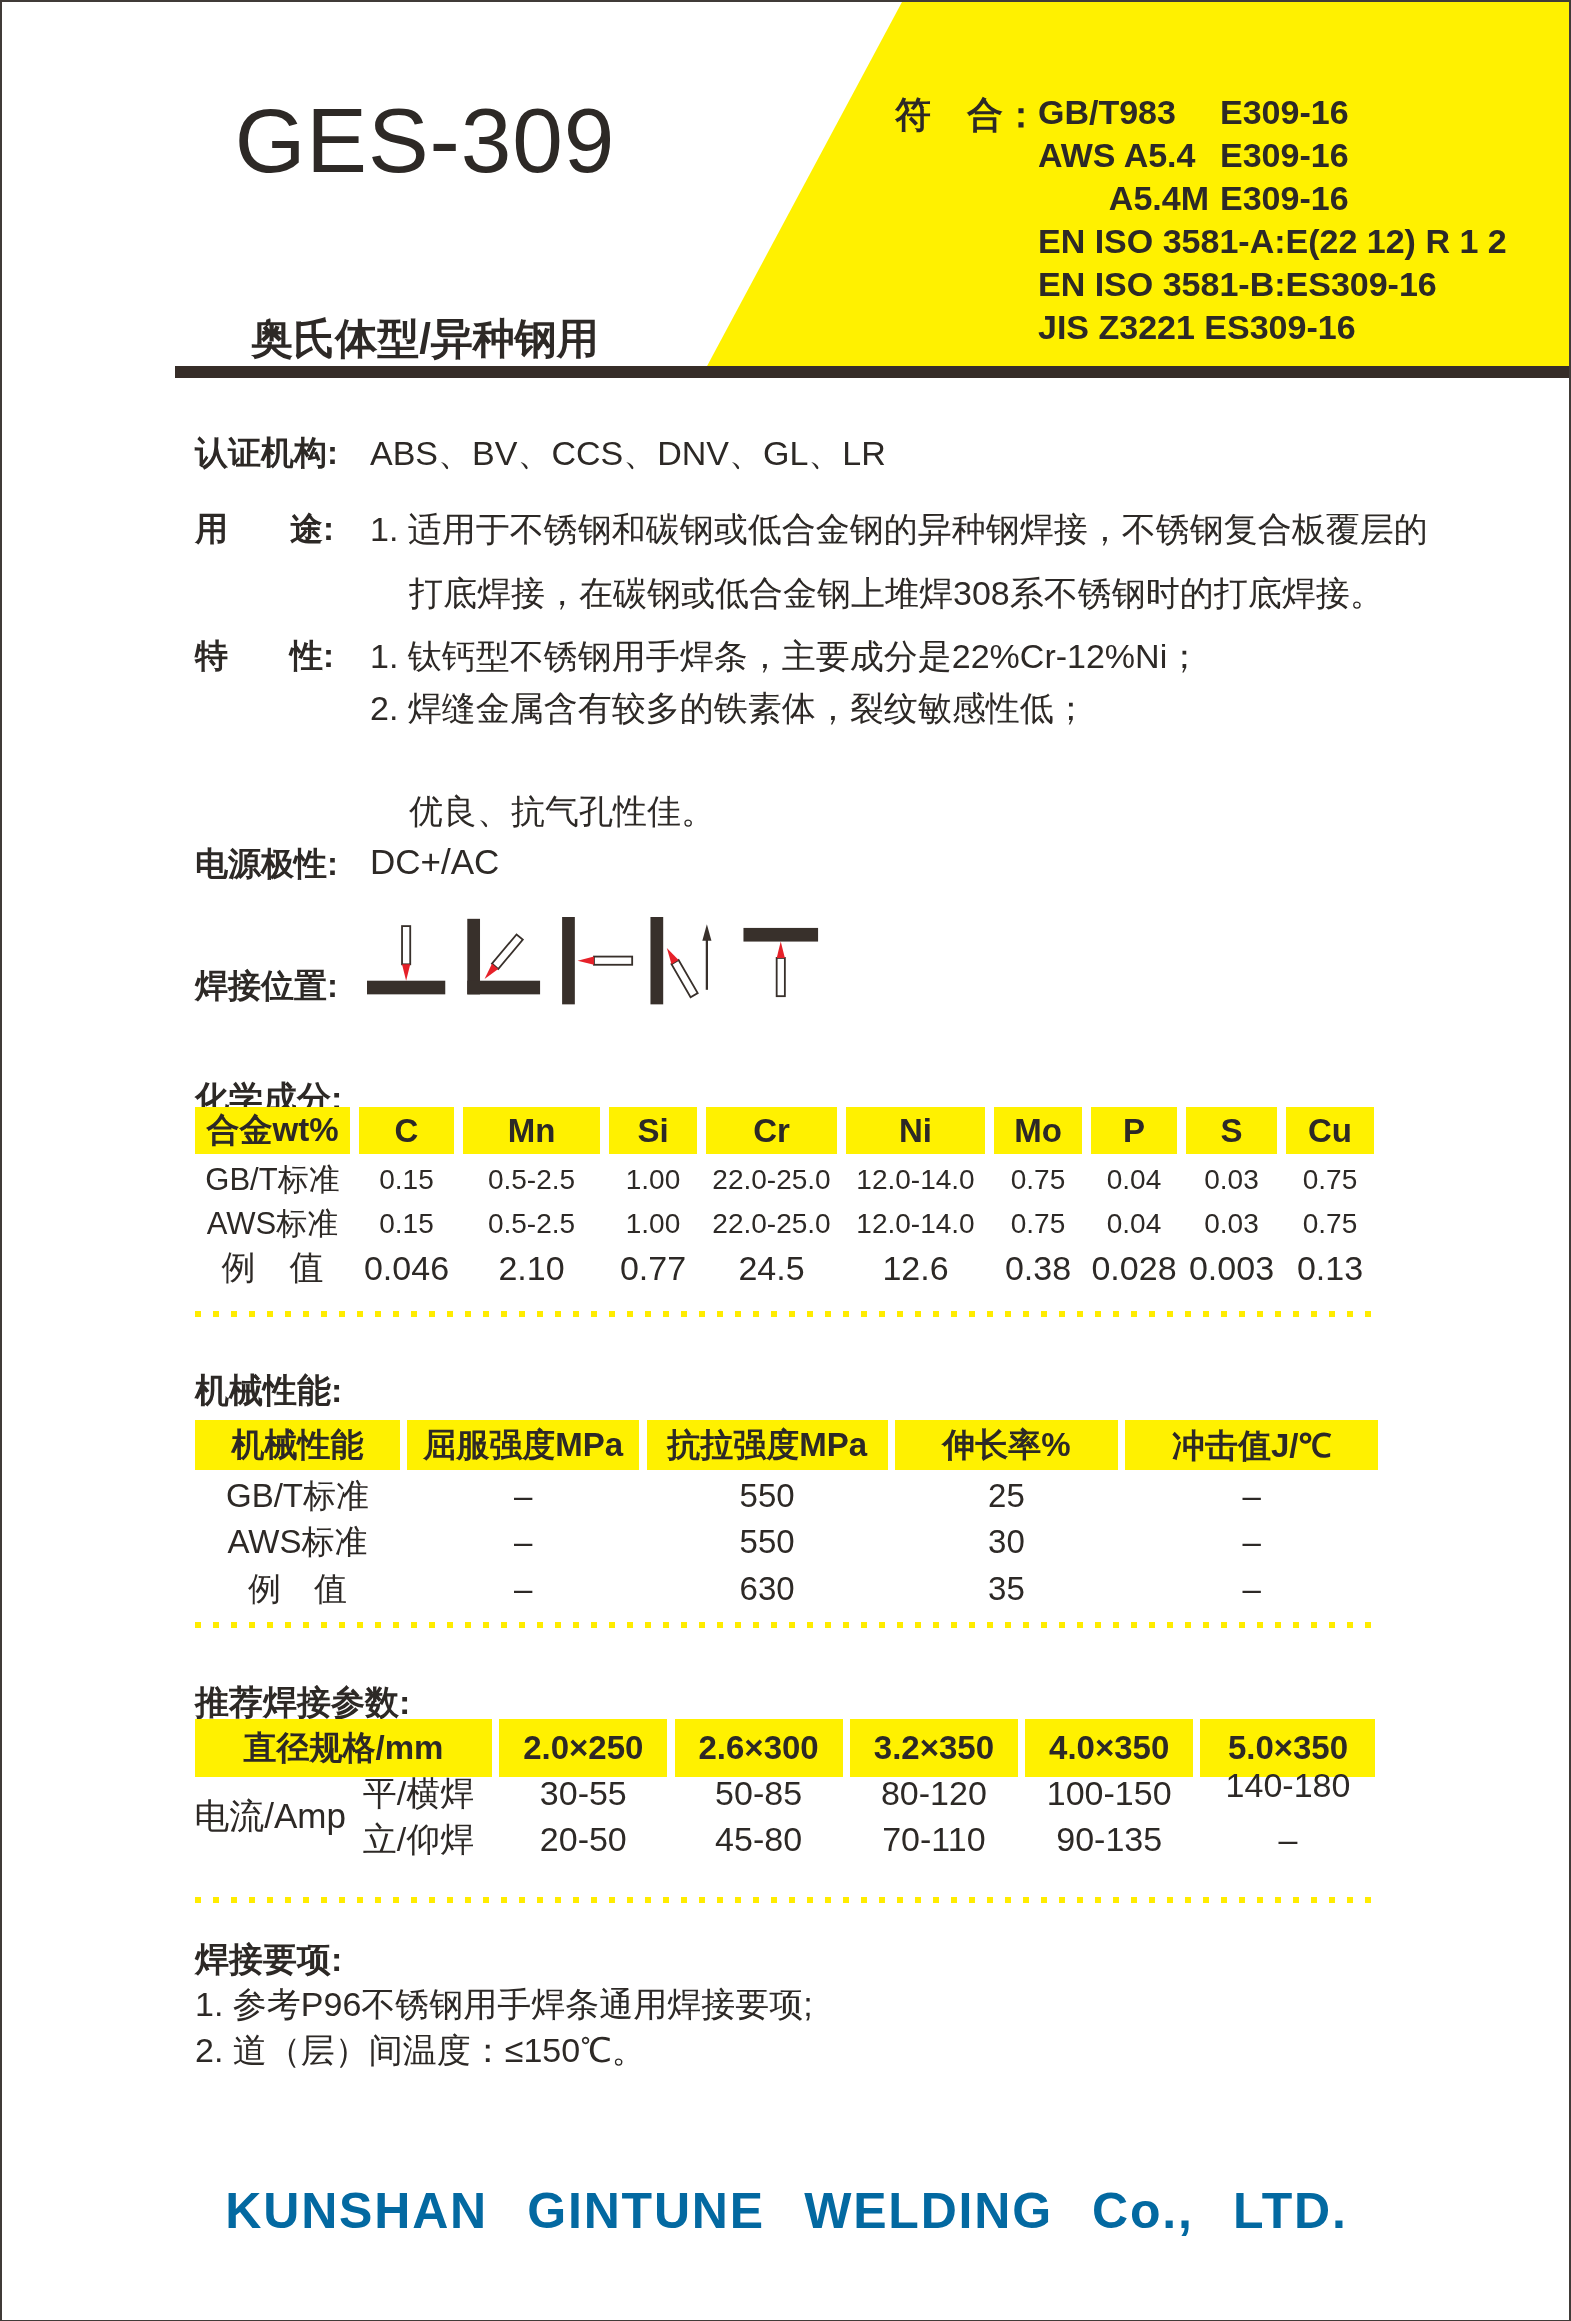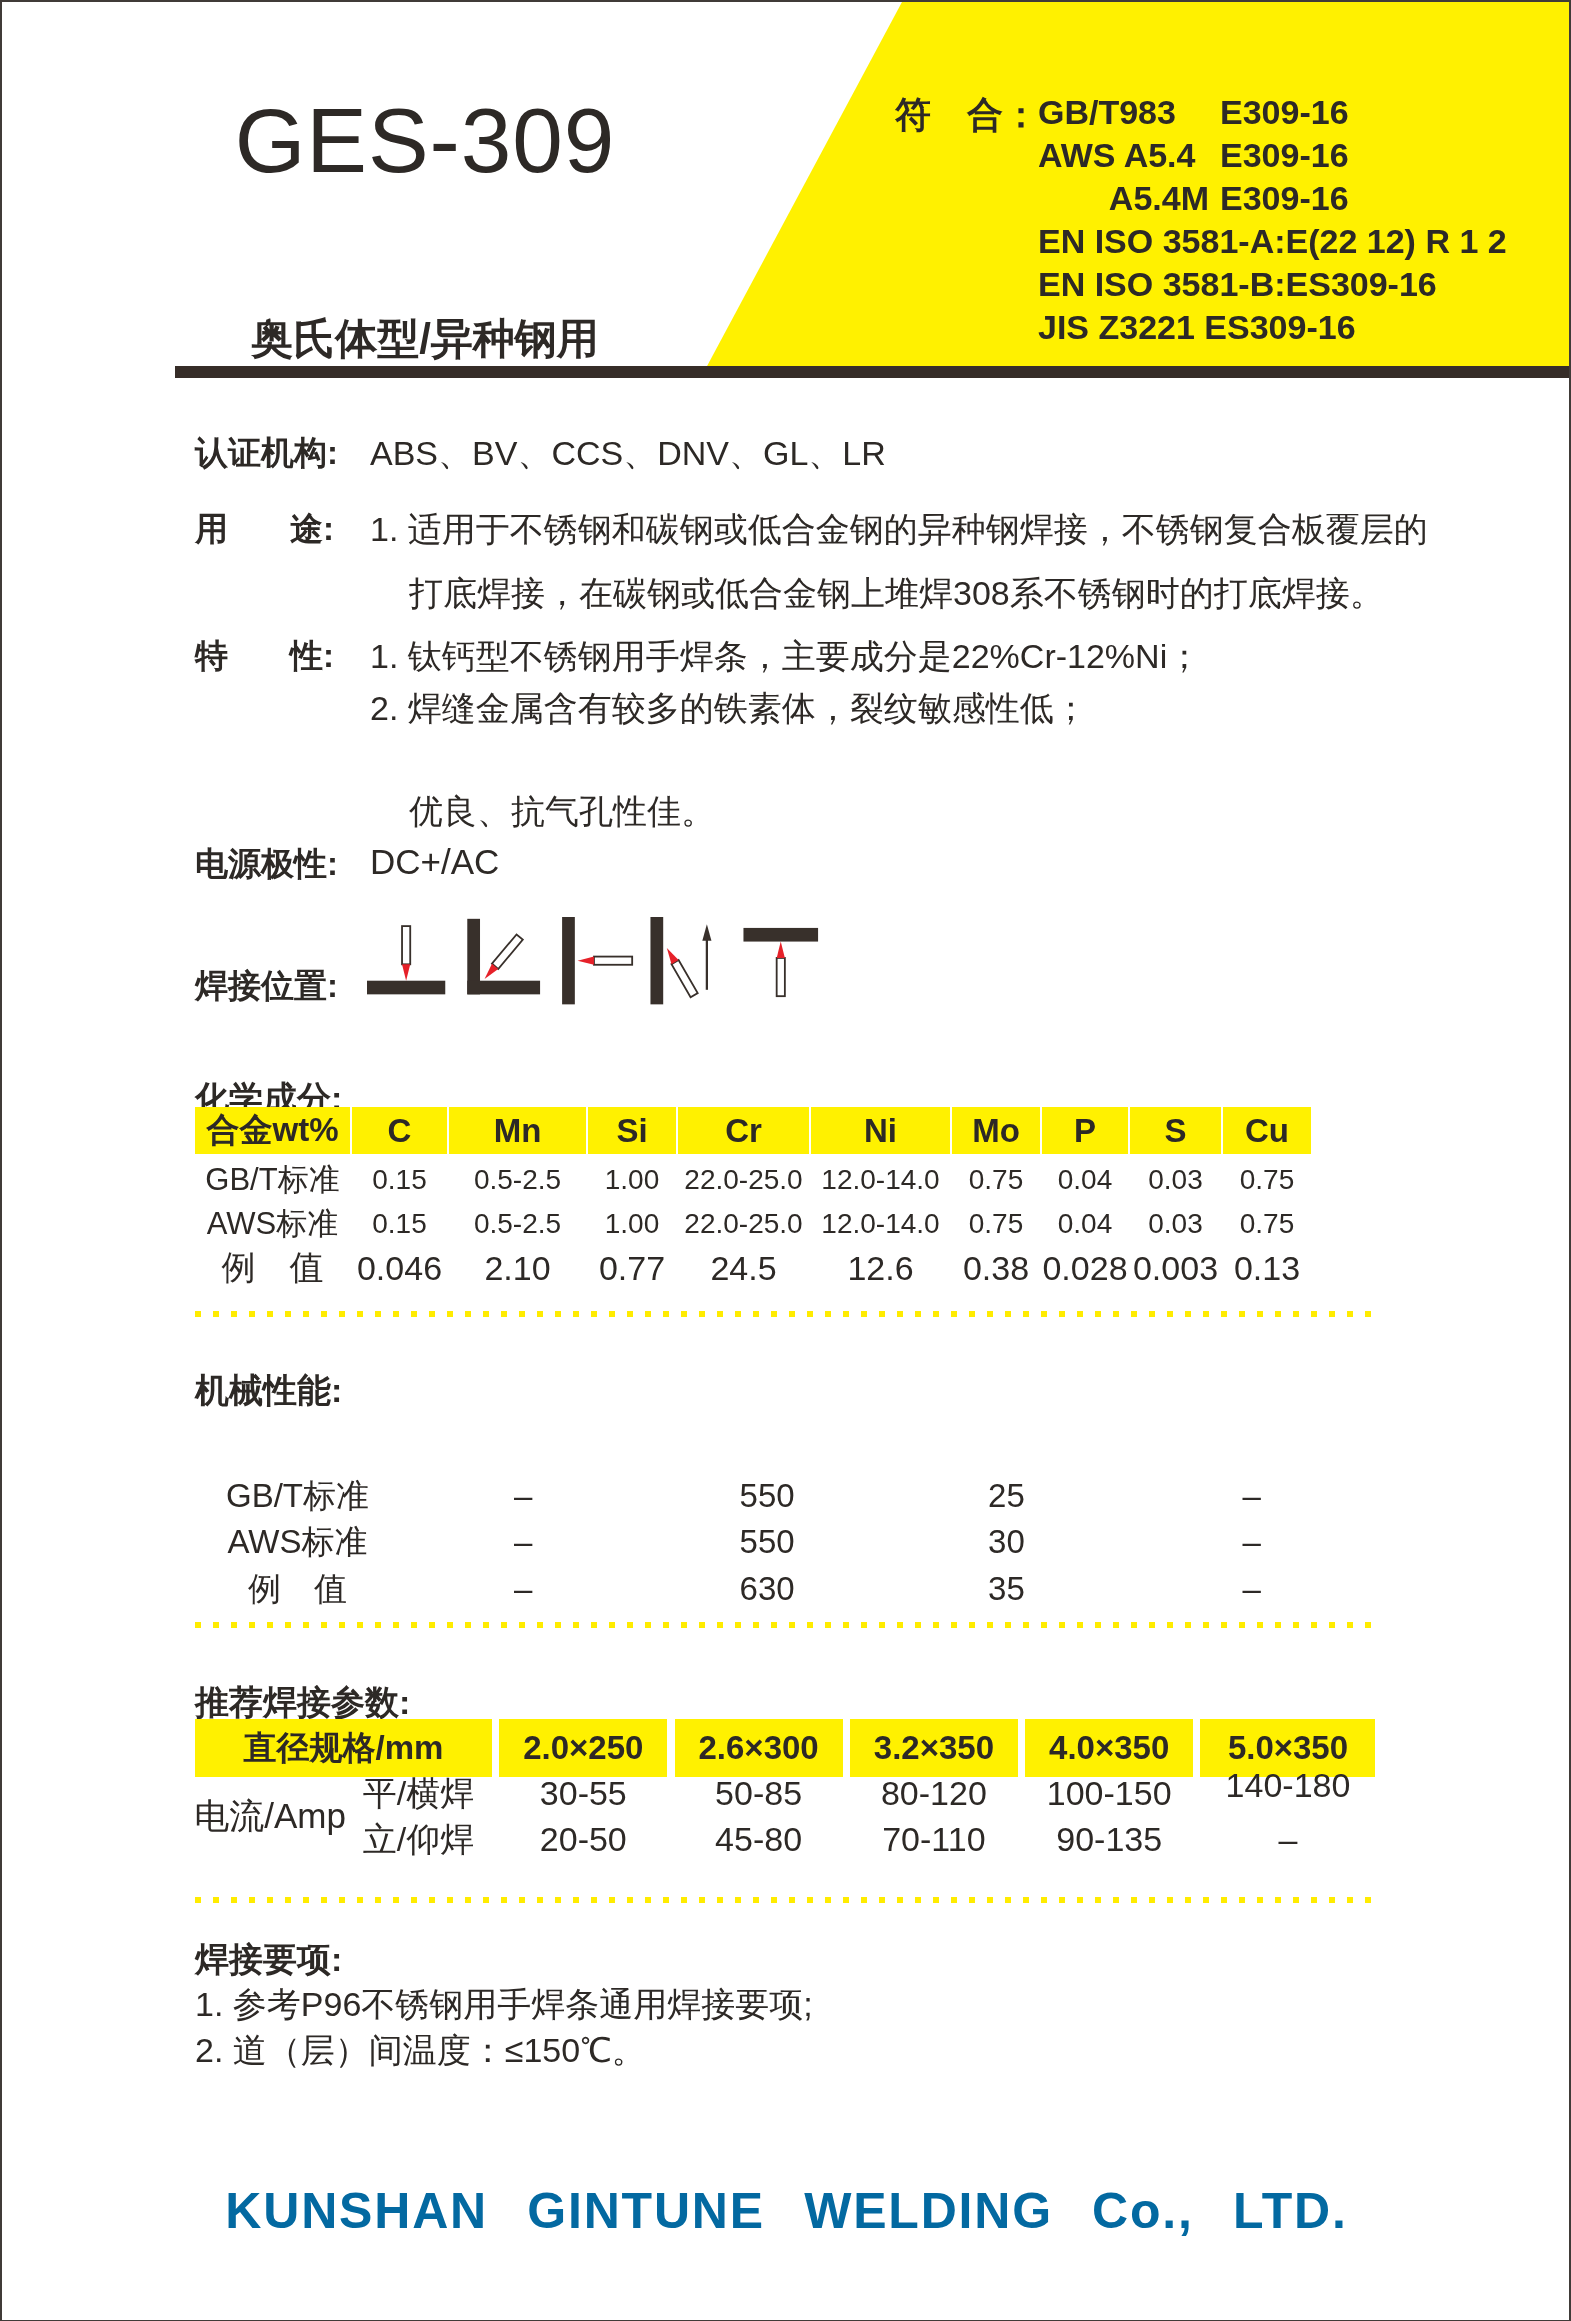--- a/index.html
+++ b/index.html
@@ -23,21 +23,21 @@
   .std-name.right{text-align:right;padding-right:11px;box-sizing:border-box;}
   
   .lbl{font-size:33px;font-weight:700;}
   .split{display:flex;justify-content:space-between;width:139px;}
   .bodytxt{font-size:34px;font-weight:500;}
   
   .icons{left:365px;top:915px;display:flex;gap:1.8px;}
   .icons svg{display:block;}
   
   .ttl{font-size:34px;font-weight:700;}
-  .trow{left:193px;display:flex;gap:2px;}
+  .trow{left:193px;display:flex;gap:9px;}
   .trow.g8{gap:7.3px;}
   .hcell{background:#fff100;display:flex;align-items:center;justify-content:center;
     font-size:33px;font-weight:700;}
   .cell{display:flex;align-items:center;justify-content:center;font-size:28px;font-weight:400;}
   .rowlabel{font-size:31px;font-weight:500;}
   .big .cell{font-size:34px;}
   .mechv .cell{font-size:33px;}
   .parv .cell{font-size:34px;}
   .raised{position:relative;top:-8.2px;}
   .chem0{width:155px}.chem1{width:95px}.chem2{width:137px}.chem3{width:88px}.chem4{width:131px}
@@ -197,20 +197,27 @@
     <div class="cell chem4">24.5</div>
     <div class="cell chem5">12.6</div>
     <div class="cell chem6">0.38</div>
     <div class="cell chem7">0.028</div>
     <div class="cell chem8">0.003</div>
     <div class="cell chem9">0.13</div>
   </div>
   <div class="abs dotline" style="top:1309px;"></div>
 
   <div class="abs ttl" style="left:193px;top:1366px;">机械性能:</div>
+  <div class="abs trow g8" style="top:1418px;height:50px;">
+    <div class="hcell mech0">机械性能</div>
+    <div class="hcell mech1">屈服强度MPa</div>
+    <div class="hcell mech2">抗拉强度MPa</div>
+    <div class="hcell mech3">伸长率%</div>
+    <div class="hcell mech4">冲击值J/℃</div>
+  </div>
   <div class="abs trow g8 mechv" style="top:1471px;height:46px;">
     <div class="cell rowlabel mech0">GB/T标准</div>
     <div class="cell mech1">–</div>
     <div class="cell mech2">550</div>
     <div class="cell mech3">25</div>
     <div class="cell mech4">–</div>
   </div>
   <div class="abs trow g8 mechv" style="top:1517px;height:46px;">
     <div class="cell rowlabel mech0">AWS标准</div>
     <div class="cell mech1">–</div>

